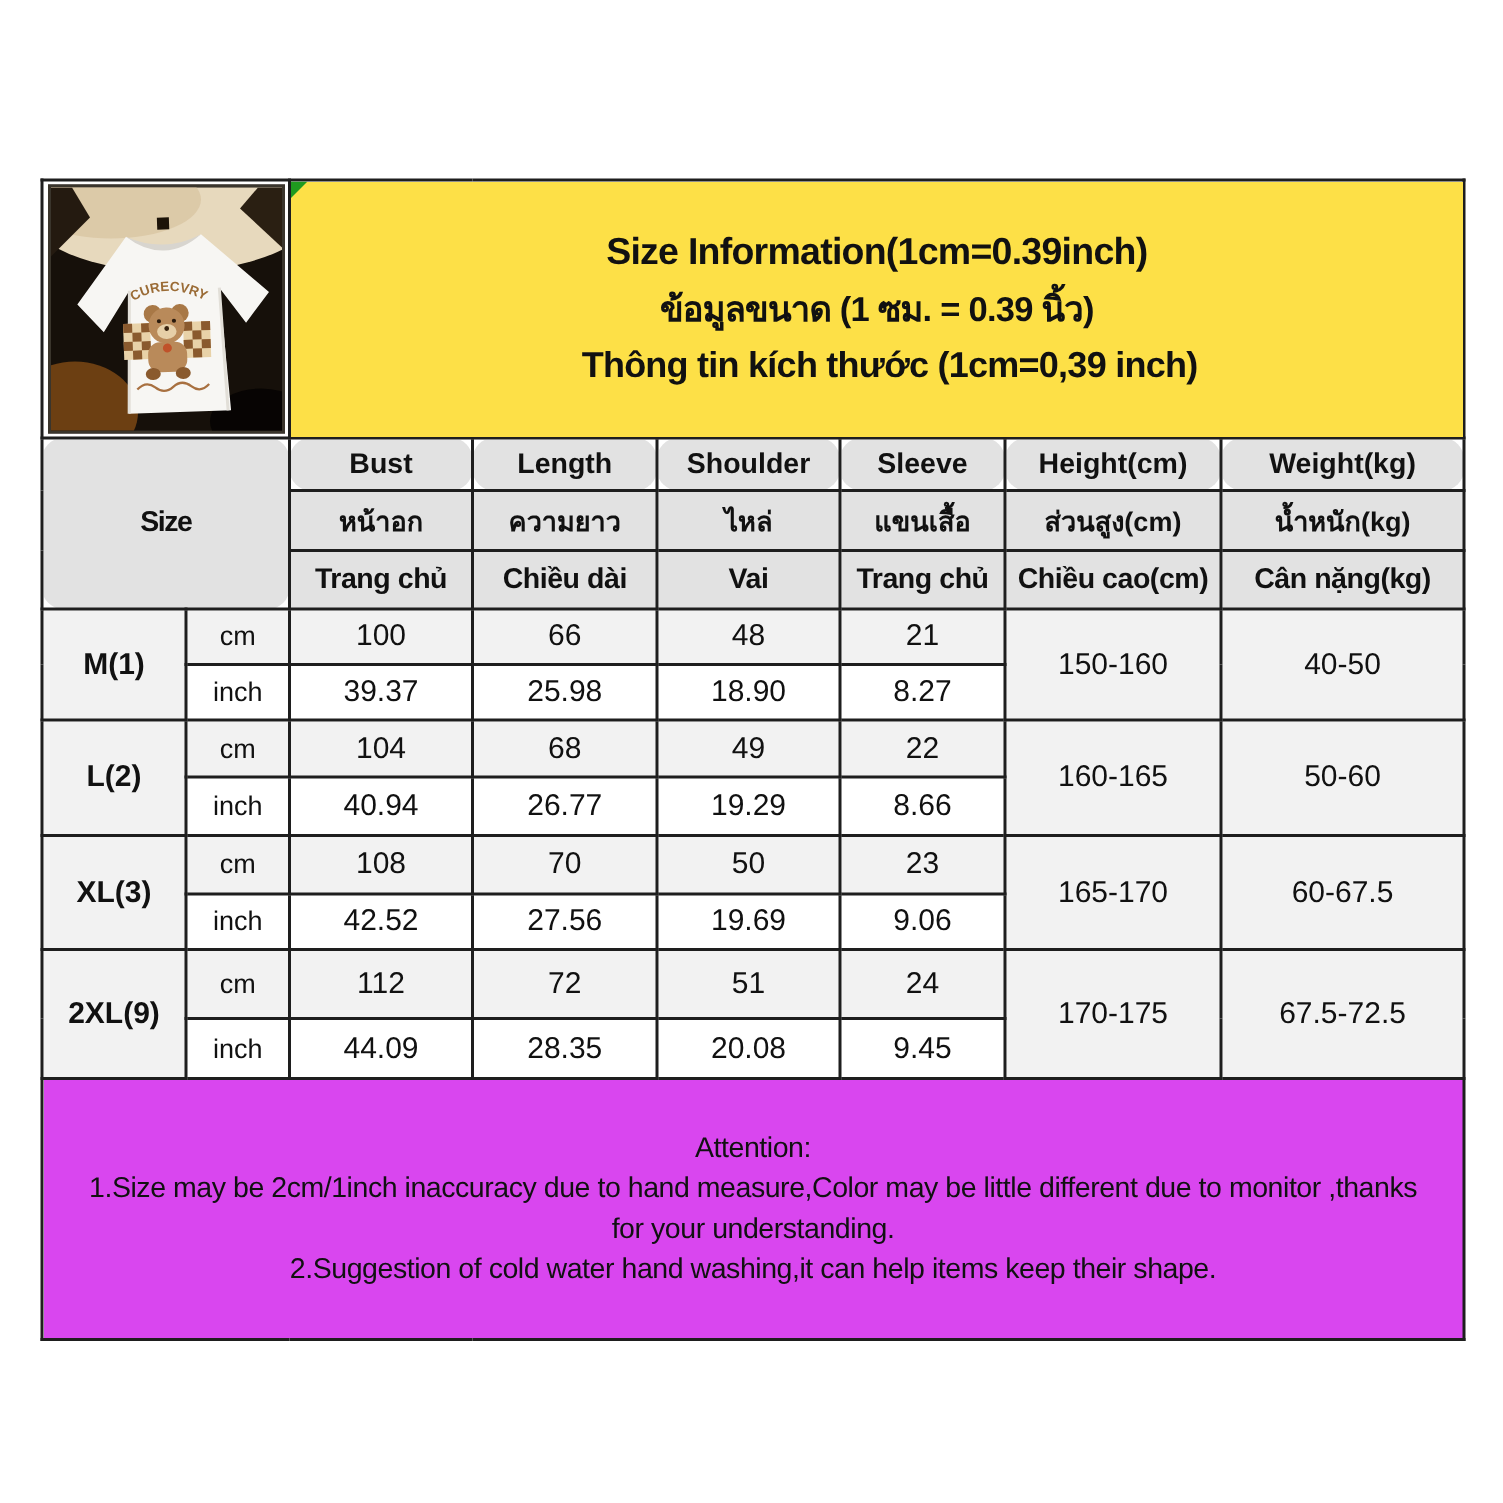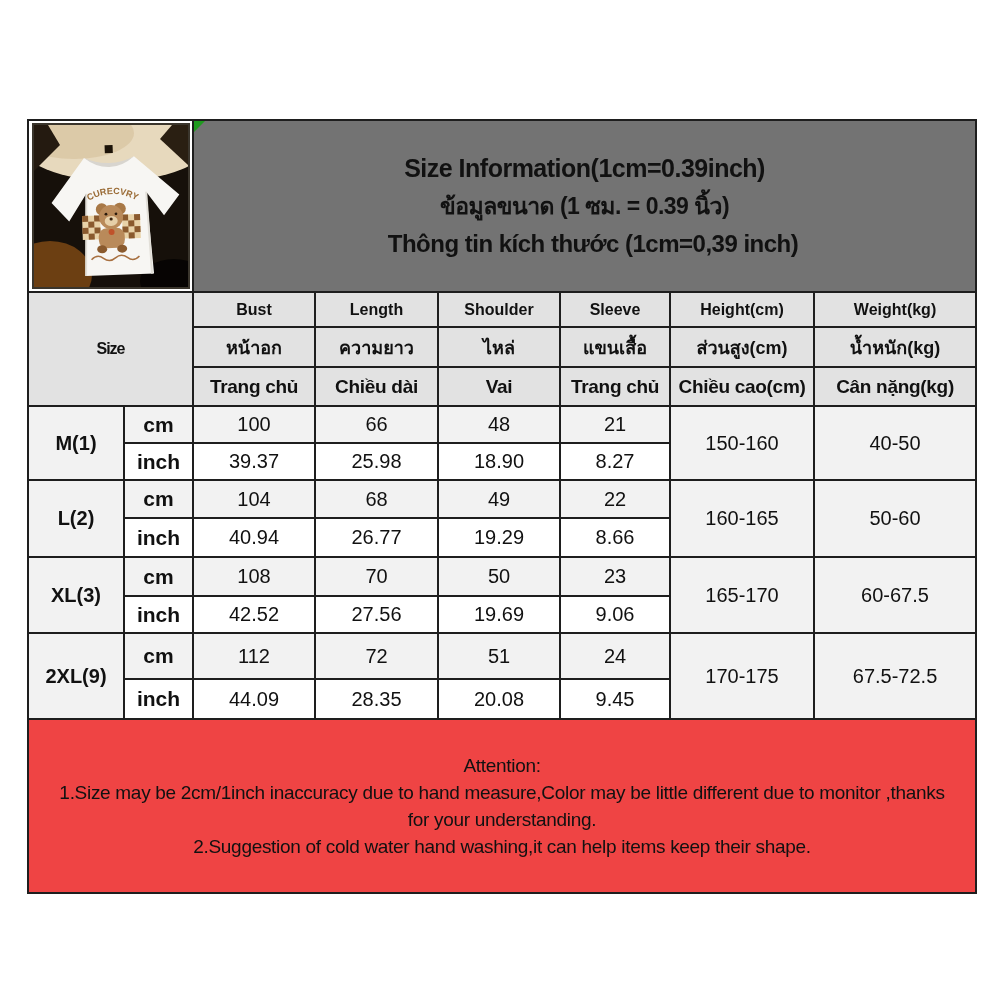--- a/index.html
+++ b/index.html
@@ -27,49 +27,49 @@
   
   td.photo-cell{background:#ffffff;height:170px;}
   .photo{
     width:154px;height:162px;
     margin:2px auto;
     border:2px solid #3a352c;
     background:#16100a;
     position:relative;
   }
   .photo svg{display:block;width:100%;height:100%;}
-  td.title-cell{background:#737373;position:relative;}
+  td.title-cell{background:#fde047;position:relative;}
   .corner-triangle{
     position:absolute;left:0;top:0;
     width:0;height:0;
     border-top:11px solid #1f9a1f;
     border-right:11px solid transparent;
   }
   .title-line-en{font-size:25px;font-weight:700;letter-spacing:-0.5px;line-height:38px;}
   .title-line-th{font-size:23px;font-weight:700;letter-spacing:-0.5px;line-height:38px;}
   .title-line-vi{font-size:24px;font-weight:700;letter-spacing:-0.5px;line-height:38px;padding-left:17px;}
   
   tr.hdr td{background:#e2e2e2;font-weight:700;}
-  tr.hdr-en td{font-size:16px;}
+  tr.hdr-en td{font-size:19px;border-radius:14px;}
   tr.hdr-th td{font-size:18px;margin-top:36px;}
   tr.hdr-vi td{font-size:19px;letter-spacing:-0.3px;}
   td.size-cell{
     background:#e0e0e0;
     font-size:40px;font-weight:700;letter-spacing:-1px;
   }
   
   td.size-name{background:#e0e0e0;font-size:20px;font-weight:700;}
-  td.unit{font-size:21px;font-weight:700;}
+  td.unit{font-size:18px;font-weight:400;}
   tr.cm-row td{background:#f2f2f2;}
   tr.inch-row td{background:#ffffff;}
   td.num{font-size:20px;font-weight:400;margin-left:34px;}
   td.merged{background:#eeeeee;font-size:20px;font-weight:400;}
   
   td.attention-cell{
-    background:#ef4444;
+    background:#d946ef;
     height:172px;
     text-align:left;vertical-align:top;
     padding:4px 6px;
     margin-left:28px;
   }
   .attention-cell div{
     font-size:19px;font-weight:400;letter-spacing:-0.3px;
     line-height:27px;white-space:nowrap;
   }
 </style>

